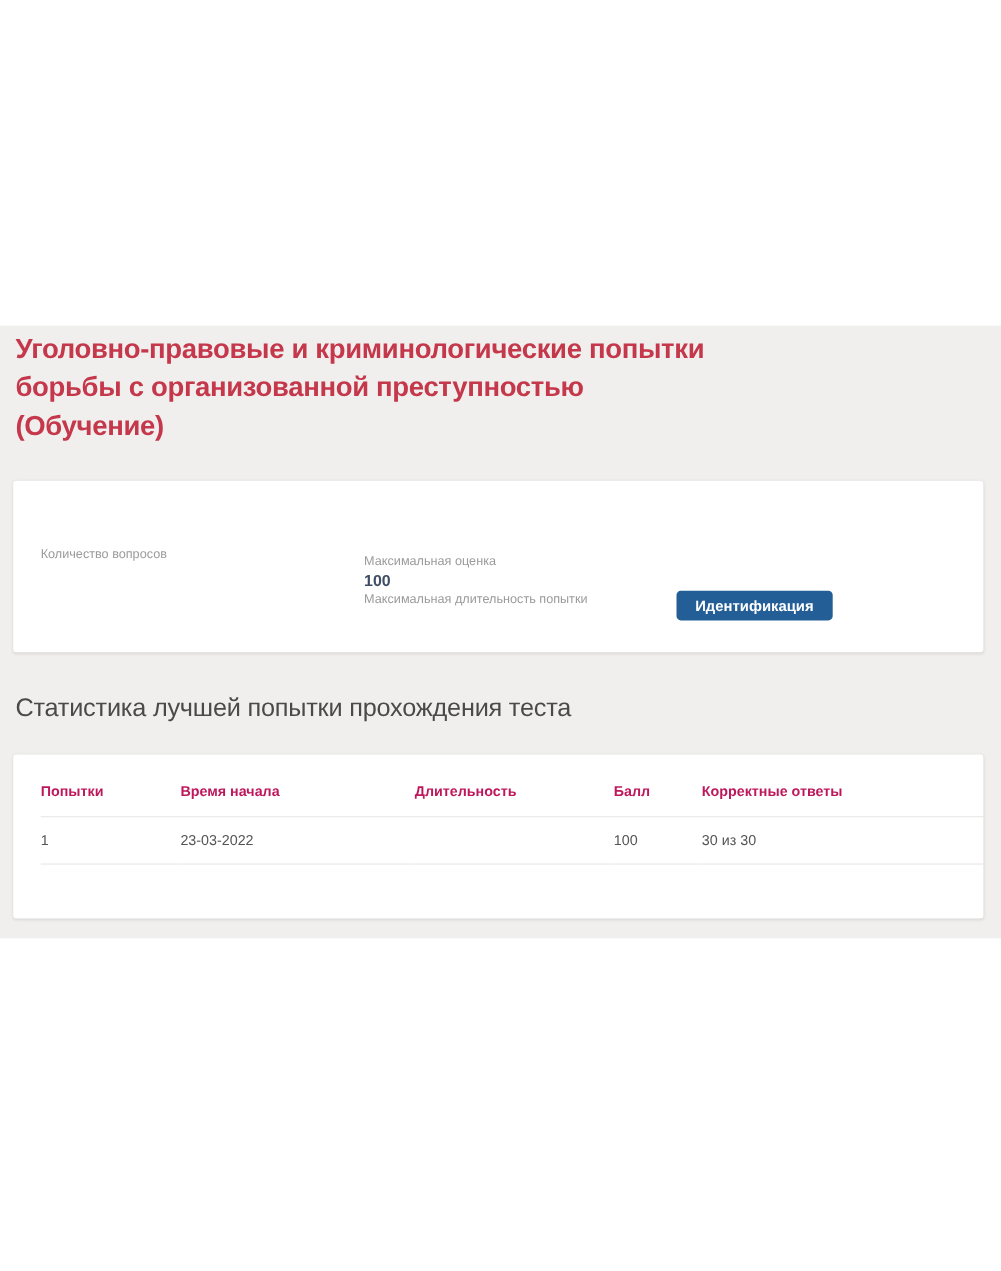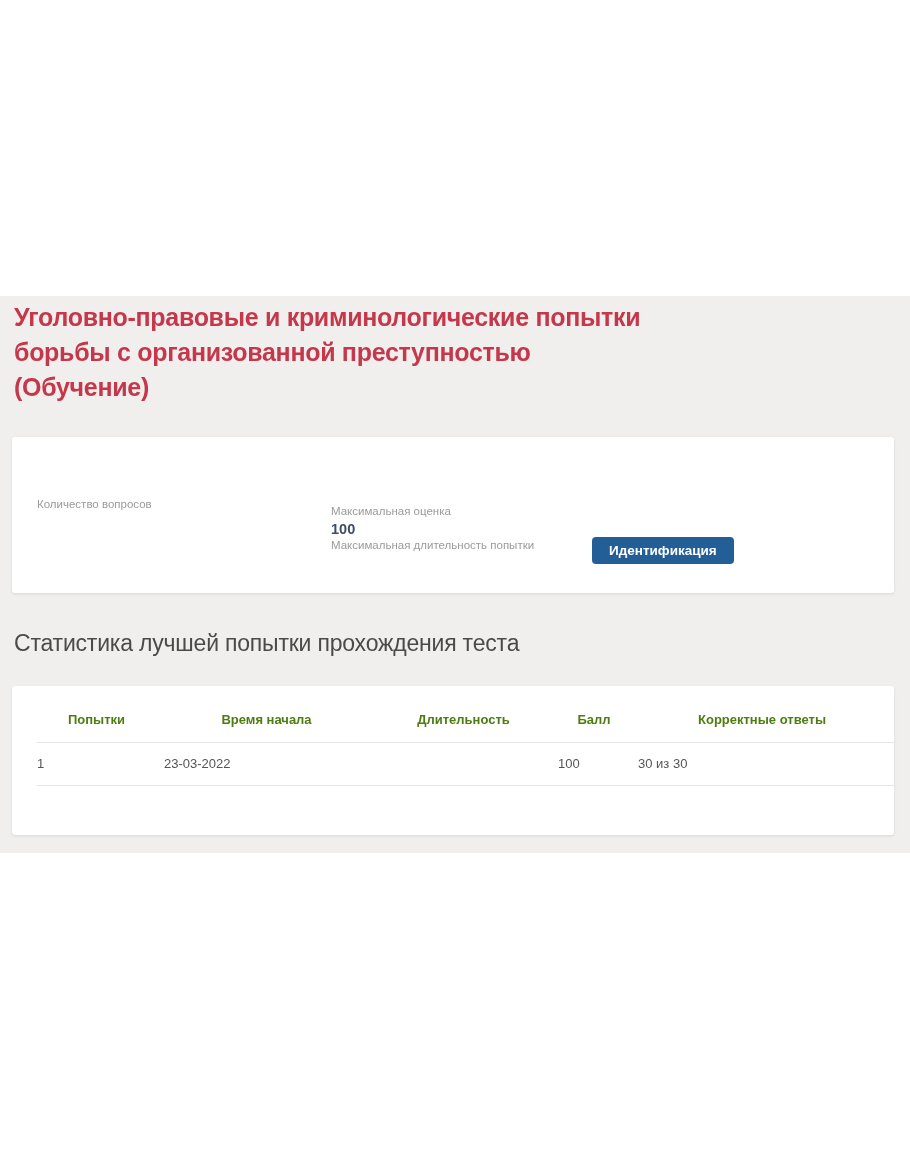--- a/index.html
+++ b/index.html
@@ -46,21 +46,21 @@
     color: #3e4d63;
     font-weight: bold;
   }
   .f1 { left: 25px;  top: 20px;  width: 280px; margin-top: 40px; }
   .f2 { left: 319px; top: 36px;  width: 270px; margin-top: 31px; }
   .f3 { left: 605px; top: 36px;  width: 240px; }
   .f4 { left: 25px;  top: 101px; width: 280px; }
   .f5 { left: 319px; top: 101px; width: 270px; }
   .ident-button {
     position: absolute;
-    left: 580px; top: 100px;
+    left: 603px; top: 100px;
     height: 27px;
     padding: 0 17px;
     background: #235e96;
     color: #ffffff;
     font-family: "Liberation Sans", sans-serif;
     font-size: 13.5px;
     font-weight: bold;
     border: none;
     border-radius: 4px;
     cursor: pointer;
@@ -79,26 +79,26 @@
     margin-left: 25px;
     border-collapse: collapse;
     table-layout: fixed;
   }
   .stats-table col.c1 { width: 127px; }
   .stats-table col.c2 { width: 213px; }
   .stats-table col.c3 { width: 181px; }
   .stats-table col.c4 { width: 80px; }
   .stats-table th {
     height: 56px;
-    text-align: center;
+    text-align: left;
     vertical-align: bottom;
     padding: 0 8px 15px 0;
     font-size: 13px;
     font-weight: bold;
-    color: #4d7c0f;
+    color: #be185d;
     border-bottom: 1px solid #e7e6e4;
   }
   .stats-table td {
     height: 43px;
     vertical-align: middle;
     padding: 0 8px 0 0;
     font-size: 13px;
     color: #555555;
     border-bottom: 1px solid #e7e6e4;
   }

